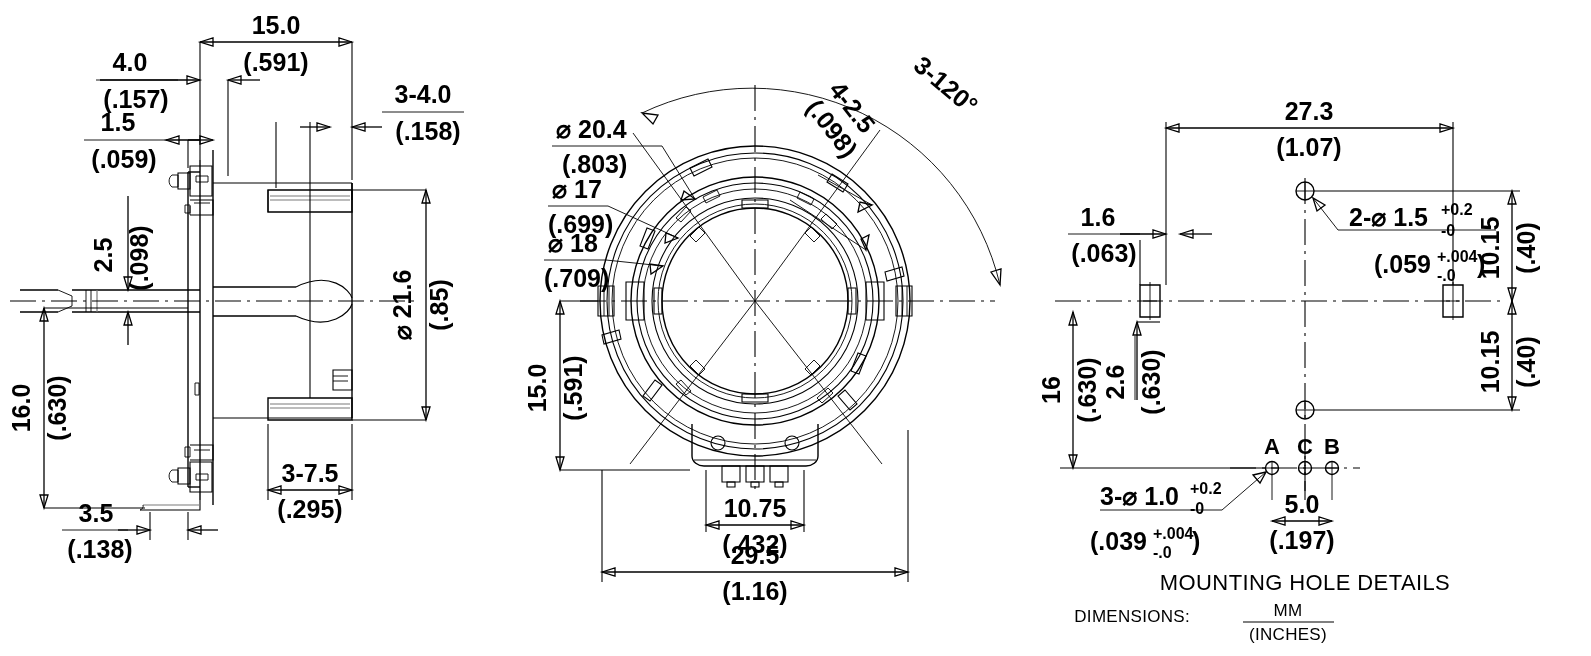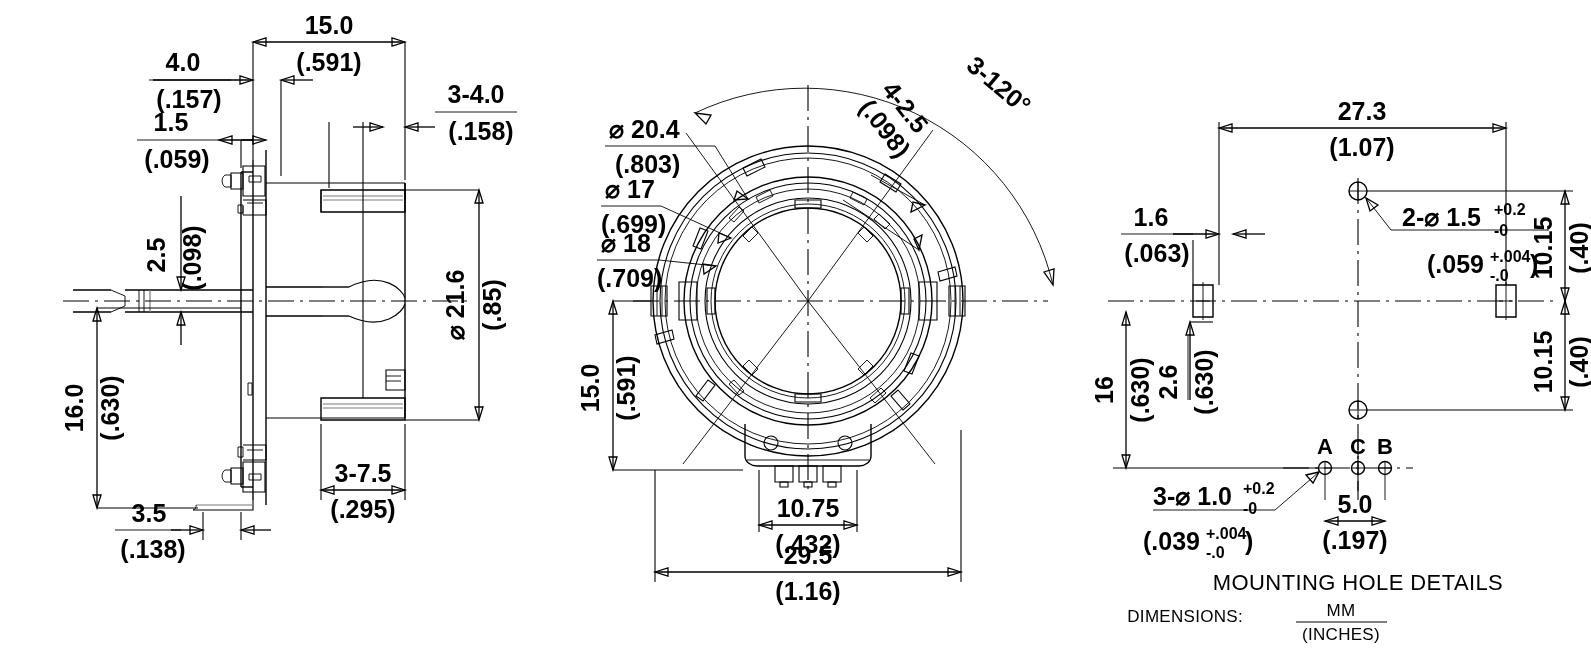--- a/index.html
+++ b/index.html
@@ -3,21 +3,21 @@
 <meta charset="utf-8">
 <style>
   html,body{margin:0;padding:0;background:#ffffff;}
   body{
     width:1591px;height:656px;
     font-family:"Liberation Sans", sans-serif;
     color:#000000;
     overflow:hidden;
     position:relative;
   }
-  #sheet{position:absolute;left:16px;top:0;width:1367px;height:656px;padding-left:37px;}
+  #sheet{position:absolute;left:0;top:0;width:1367px;height:656px;}
   svg{display:block;}
   text{font-family:"Liberation Sans", sans-serif;fill:#000;}
   .dim{font-size:25px;font-weight:700;}
   .dimsm{font-size:22px;font-weight:700;}
   .dimtiny{font-size:16px;font-weight:700;}
   .title{font-size:22px;font-weight:400;letter-spacing:0.4px;}
   .subtitle{font-size:17px;font-weight:400;letter-spacing:0.3px;}
   .ln{stroke:#000;fill:none;stroke-width:1.4;}
   .ln-thin{stroke:#000;fill:none;stroke-width:1.1;}
   .ln-hair{stroke:#000;fill:none;stroke-width:0.9;}

